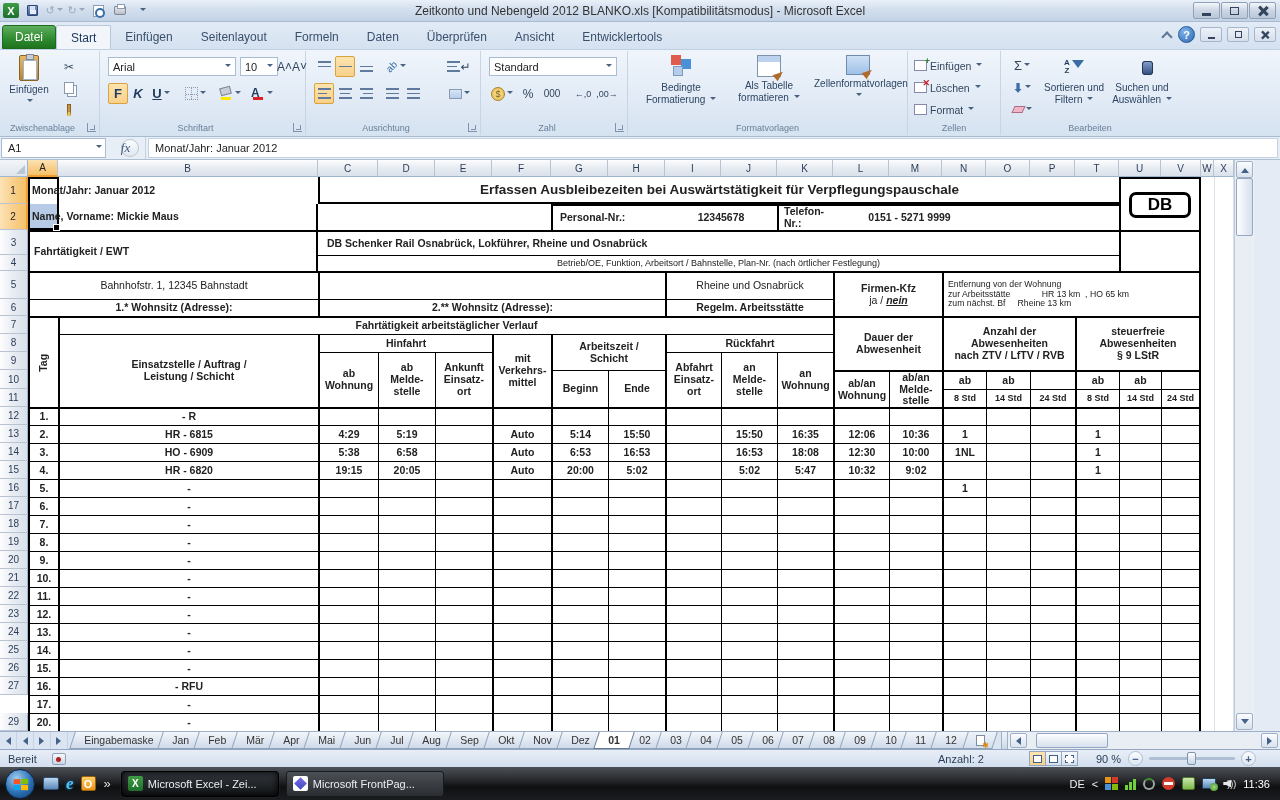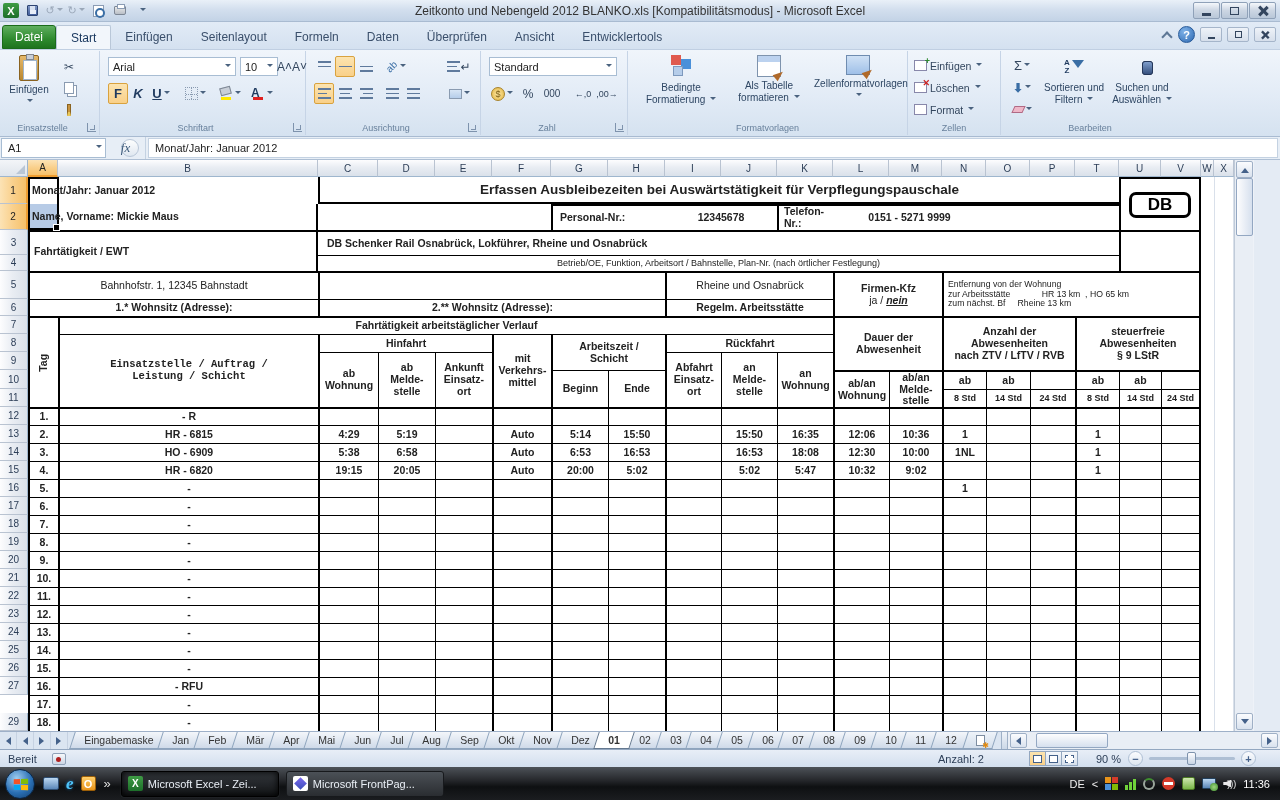--- a/index.html
+++ b/index.html
@@ -276,21 +276,21 @@
         <div class="ic clip-ico"></div>
         <span>Einfügen</span><br><span class="dar"></span>
       </div>
       <div class="sbtn" style="left:58px;top:5px;width:22px;">✂</div>
       <div class="sbtn" style="left:58px;top:26px;width:22px;">
         <span style="position:relative;width:10px;height:12px;background:#fff;border:1px solid #8a9bb1;box-shadow:3px 3px 0 -1px #fff,3px 3px 0 0 #8a9bb1;"></span>
       </div>
       <div class="sbtn" style="left:58px;top:48px;width:22px;">
         <span style="width:4px;height:12px;background:#c89441;border:1px solid #8a6320;border-bottom:4px solid #e8c758;"></span>
       </div>
-      <div class="glabel">Einsatzstelle</div>
+      <div class="glabel">Zwischenablage</div>
       <div class="launcher"></div>
     </div>
 
     <div class="rgroup" style="left:100px;width:206px;">
       <div class="combo" style="left:8px;top:6px;width:128px;">
           <span>Arial</span>
           <span class="dar"></span>
         </div>
       <div class="combo" style="left:140px;top:6px;width:38px;">
           <span>10</span>
@@ -539,21 +539,21 @@
       <div class="cell s8 pre bl2 bt2 br2 entfcell" style="grid-area:6/15/8/21;">
         <span>Entfernung von der Wohnung</span>
         <span>zur Arbeitsstätte             HR 13 km  , HO 65 km</span>
         <span>zum nächst. Bf     Rheine 13 km</span>
       </div>
 
       <div class="cell bl2 bt2" style="grid-area:8/2/13/3;">
           <span class="tagrot">Tag</span>
         </div>
       <div class="cell b bl2 bt2" style="grid-area:8/3/9/13;">Fahrtätigkeit arbeitstäglicher Verlauf</div>
-      <div class="cell b ml bl2 bt" style="grid-area:9/3/13/4;font-family:Liberation Mono, monospace;">Einsatzstelle / Auftrag /
+      <div class="cell b ml bl2 bt" style="grid-area:9/3/13/4;">Einsatzstelle / Auftrag /
 Leistung / Schicht</div>
       <div class="cell b bl2 bt" style="grid-area:9/4/10/7;">Hinfahrt</div>
       <div class="cell b ml bl2 bt" style="grid-area:10/4/13/5;">ab
 Wohnung</div>
       <div class="cell b ml bl bt" style="grid-area:10/5/13/6;">ab
 Melde-
 stelle</div>
       <div class="cell b ml bl bt" style="grid-area:10/6/13/7;">Ankunft
 Einsatz-
 ort</div>
@@ -970,21 +970,21 @@
         <div class="cell data bl bt" style="grid-area: 29 / 11 / 30 / 12;"></div>
         <div class="cell data bl bt" style="grid-area: 29 / 12 / 30 / 13;"></div>
         <div class="cell data bl2 bt" style="grid-area: 29 / 13 / 30 / 14;"></div>
         <div class="cell data bl bt" style="grid-area: 29 / 14 / 30 / 15;"></div>
         <div class="cell data bl2 bt" style="grid-area: 29 / 15 / 30 / 16;"></div>
         <div class="cell data bl bt" style="grid-area: 29 / 16 / 30 / 17;"></div>
         <div class="cell data bl bt" style="grid-area: 29 / 17 / 30 / 18;"></div>
         <div class="cell data bl2 bt" style="grid-area: 29 / 18 / 30 / 19;"></div>
         <div class="cell data bl bt" style="grid-area: 29 / 19 / 30 / 20;"></div>
         <div class="cell data bl br2 bt" style="grid-area: 29 / 20 / 30 / 21;"></div>
-        <div class="cell data bl2 bt" style="grid-area: 30 / 2 / 31 / 3;">18.</div>
+        <div class="cell data bl2 bt" style="grid-area: 30 / 2 / 31 / 3;">20.</div>
         <div class="cell data bl2 bt" style="grid-area: 30 / 3 / 31 / 4;">-</div>
         <div class="cell data bl2 bt" style="grid-area: 30 / 4 / 31 / 5;"></div>
         <div class="cell data bl bt" style="grid-area: 30 / 5 / 31 / 6;"></div>
         <div class="cell data bl bt" style="grid-area: 30 / 6 / 31 / 7;"></div>
         <div class="cell data bl2 bt" style="grid-area: 30 / 7 / 31 / 8;"></div>
         <div class="cell data bl2 bt" style="grid-area: 30 / 8 / 31 / 9;"></div>
         <div class="cell data bl bt" style="grid-area: 30 / 9 / 31 / 10;"></div>
         <div class="cell data bl2 bt" style="grid-area: 30 / 10 / 31 / 11;"></div>
         <div class="cell data bl bt" style="grid-area: 30 / 11 / 31 / 12;"></div>
         <div class="cell data bl bt" style="grid-area: 30 / 12 / 31 / 13;"></div>

